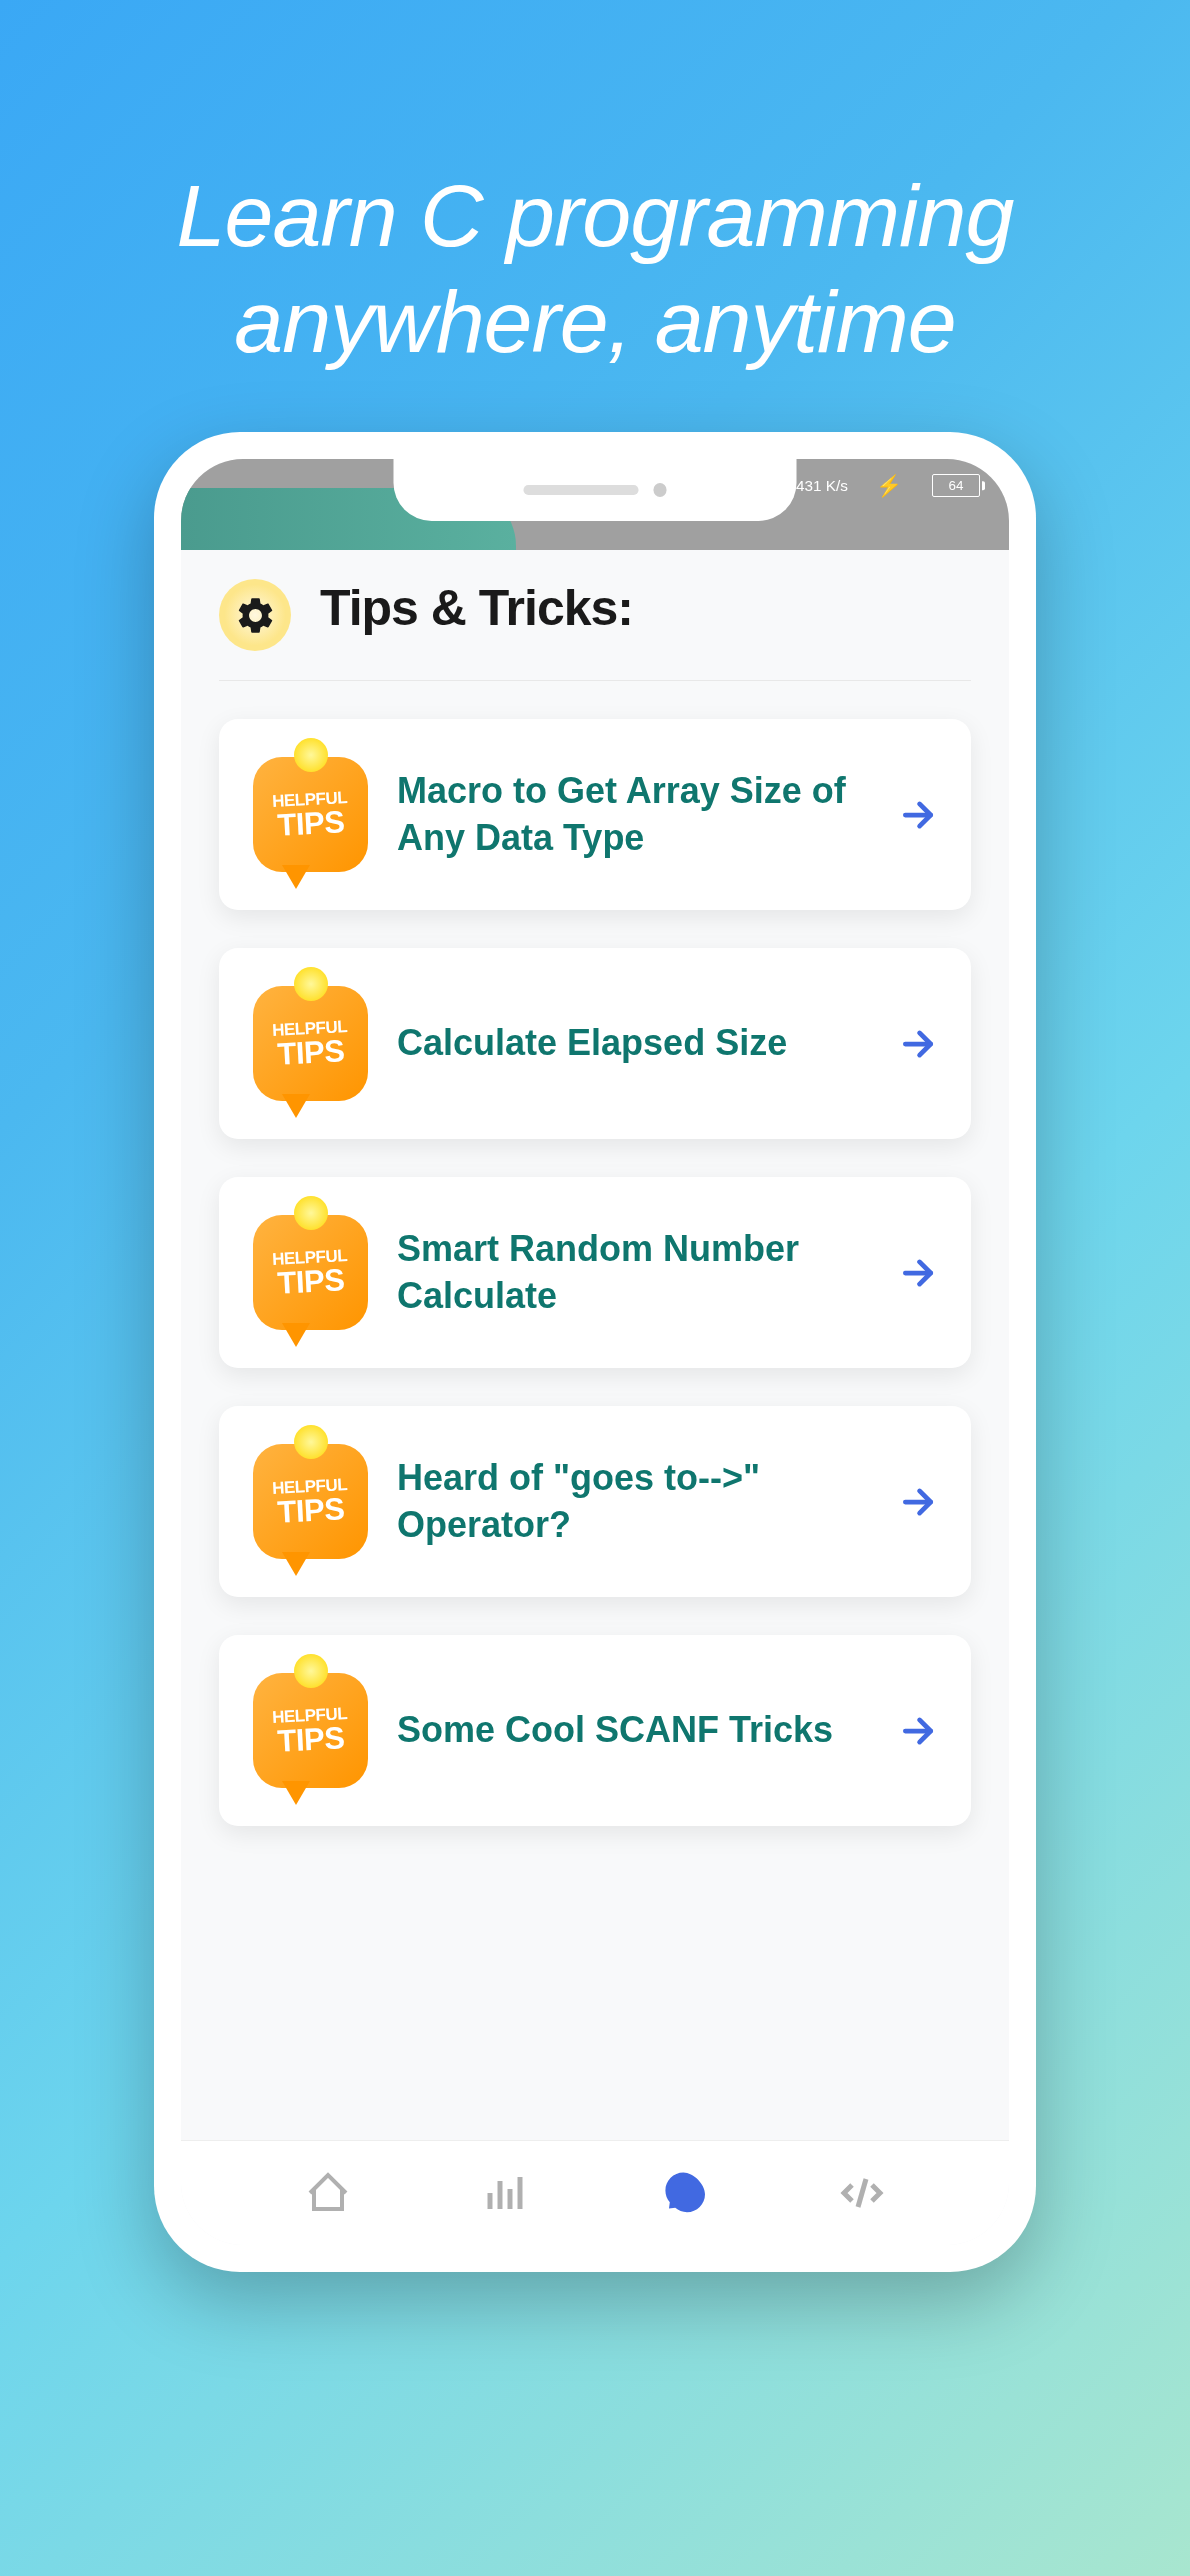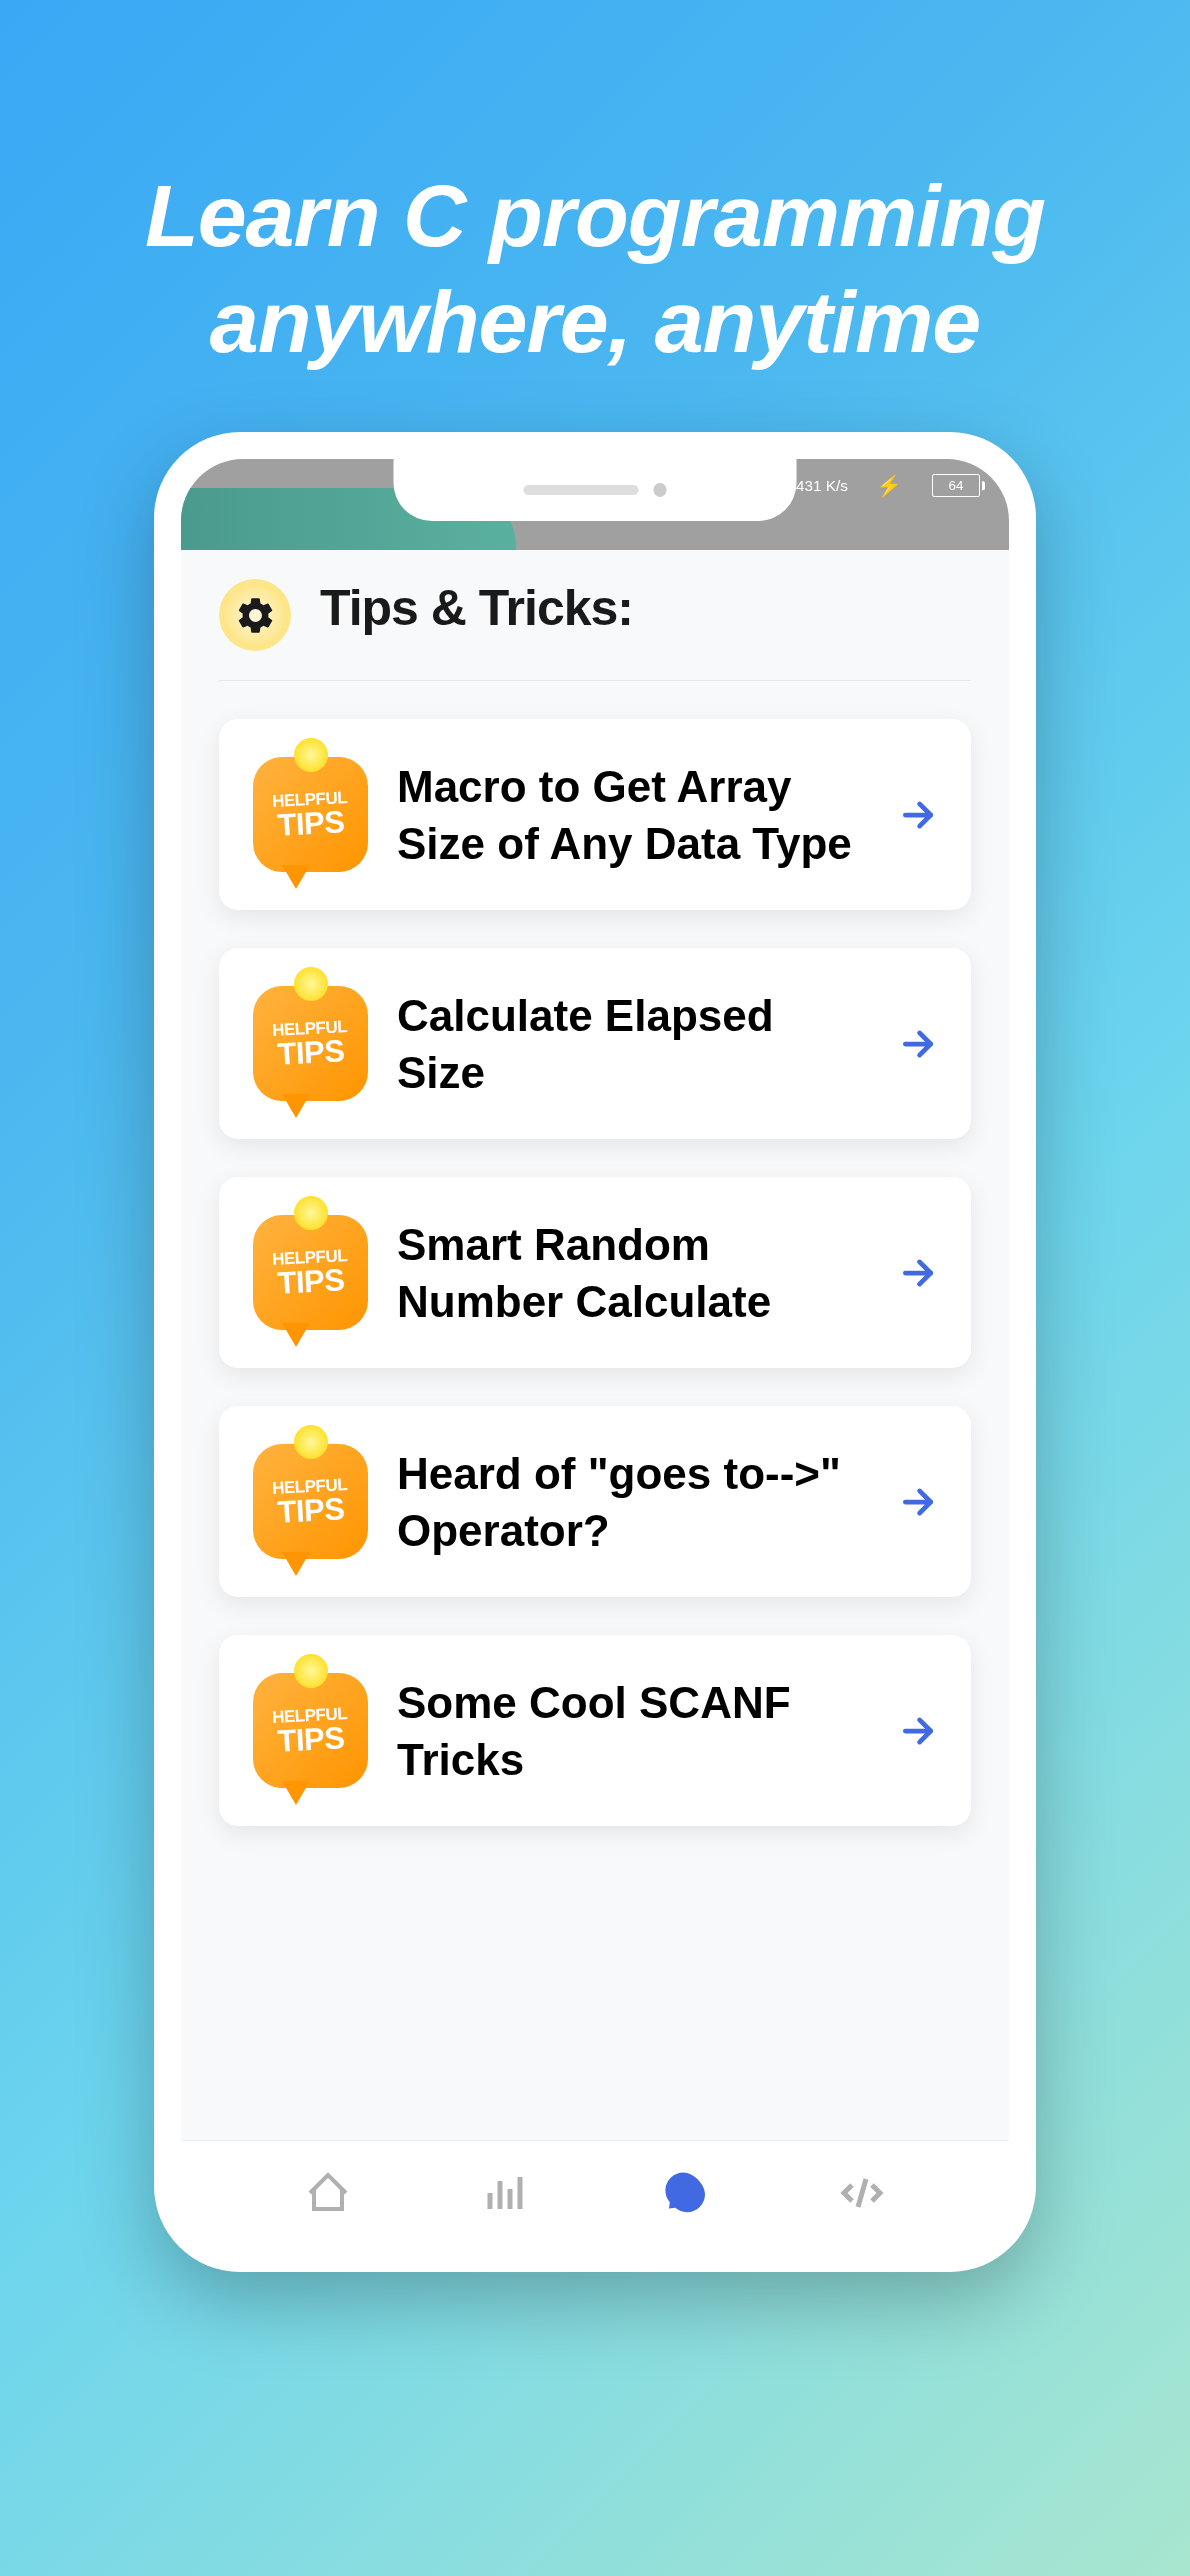--- a/index.html
+++ b/index.html
@@ -15,21 +15,21 @@
       font-family: 'Segoe UI', Arial, sans-serif;
       display: flex;
       flex-direction: column;
       align-items: center;
       overflow: hidden;
     }
     
     .hero-title {
       color: white;
       font-size: 88px;
-      font-weight: 700;
+      font-weight: 400;
       font-style: italic;
       text-align: center;
       line-height: 1.2;
       margin-top: 163px;
       margin-bottom: 58px;
       letter-spacing: -1px;
     }
     
     .phone-frame {
       width: 882px;
@@ -252,23 +252,23 @@
       line-height: 1;
       letter-spacing: -0.5px;
       transform: rotate(-3deg);
     }
     
     .tip-bubble-text .line1 { font-size: 17px; }
     .tip-bubble-text .line2 { font-size: 31px; }
     
     .tip-title {
       flex: 1;
-      font-size: 44px;
+      font-size: 36px;
       font-weight: 700;
-      color: #000000;
+      color: #0f766e;
       line-height: 1.3;
     }
     
     .tip-arrow {
       width: 38px;
       height: 38px;
       flex-shrink: 0;
     }
     
     .tip-arrow svg {

